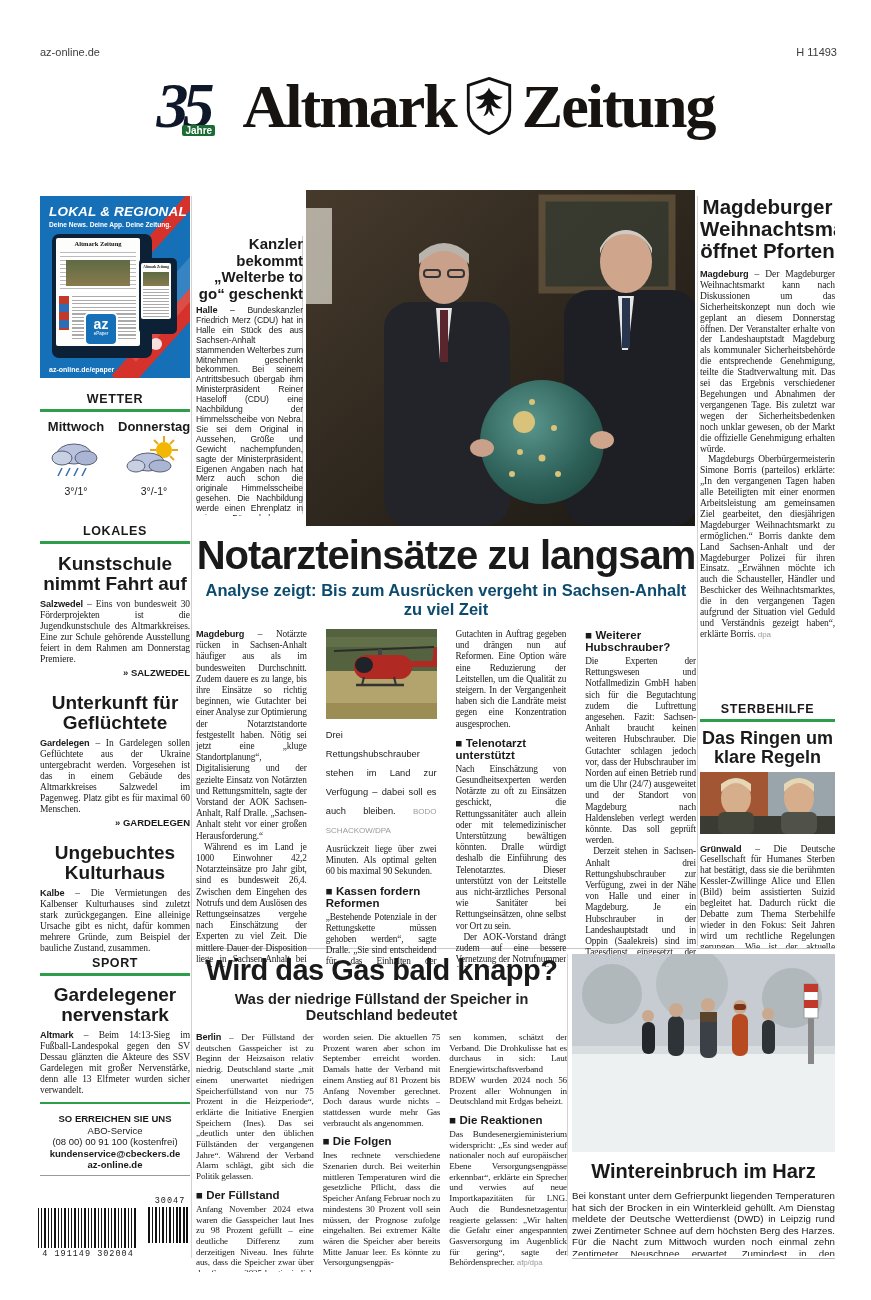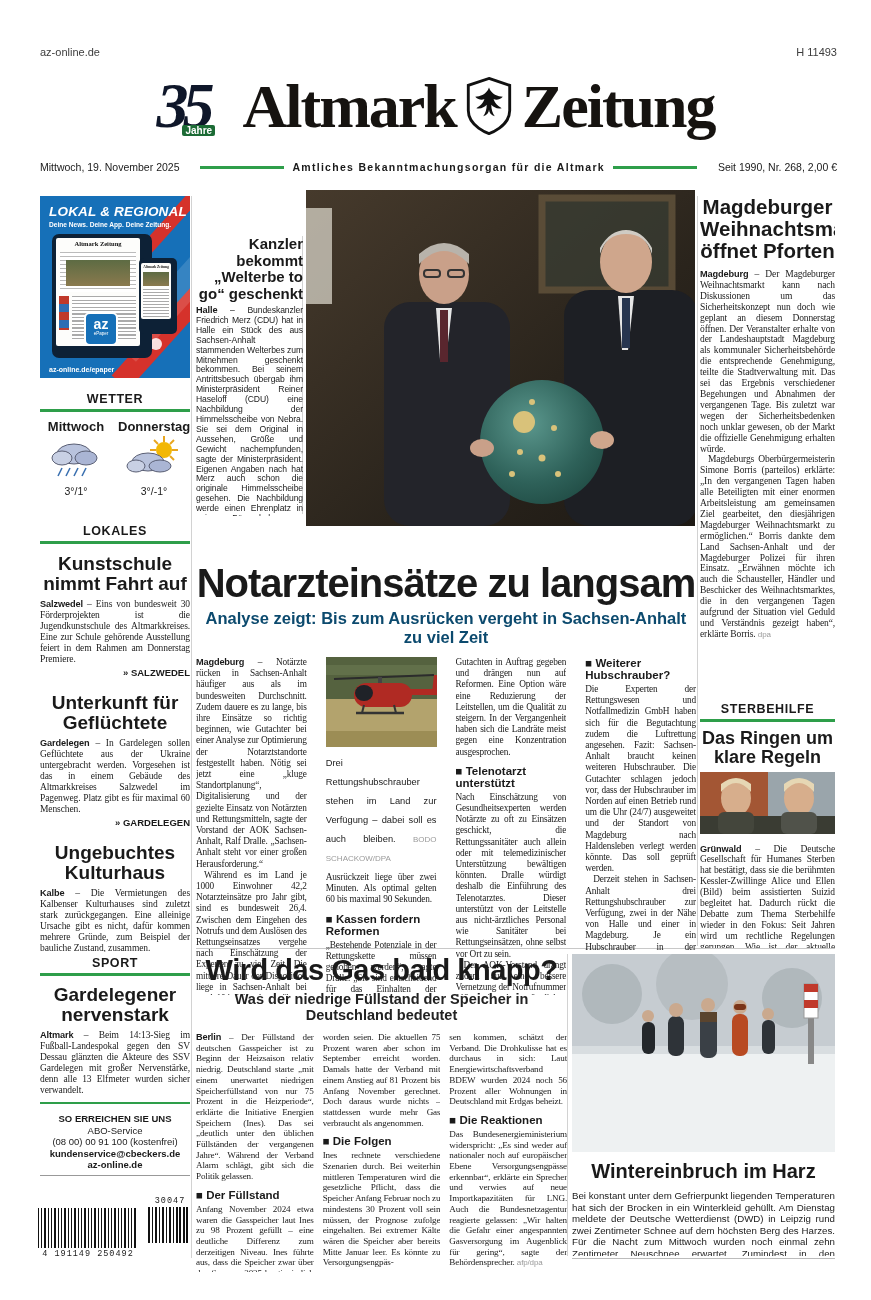--- a/index.html
+++ b/index.html
@@ -99,29 +99,20 @@
       <span class="j">Jahre</span>
     </div>
     <span class="mast-word">Altmark</span>
     <svg width="46" height="60" viewBox="0 0 40 52">
       <path d="M20 2 L38 8 V30 C38 44 20 50 20 50 C20 50 2 44 2 30 V8 Z" fill="#fff" stroke="#111" stroke-width="2.5"></path>
       <path d="M20 10c-2 6-8 8-12 8 3 3 6 3 8 2-1 4-4 6-7 8 4 1 7-1 9-3 0 4-1 7-3 10 3-1 5-3 5-6 0 3 2 5 5 6-2-3-3-6-3-10 2 2 5 4 9 3-3-2-6-4-7-8 2 1 5 1 8-2-4 0-10-2-12-8z" fill="#111"></path>
     </svg>
     <span class="mast-word">Zeitung</span>
   </div>
 
-  <div class="abs dateline">
-    <span>Mittwoch, 19. November 2025</span>
-    <span class="organ">
-      <span class="grule"></span>
-      <span>Amtliches Bekanntmachungsorgan für die Altmark</span>
-      <span class="grule"></span>
-    </span>
-    <span>Seit 1990, Nr. 268, 2,00 €</span>
-  </div>
 
   <div class="abs vr" style="left:191px;top:196px;height:1062px;"></div>
   <div class="abs vr" style="left:302px;top:236px;height:278px;"></div>
   <div class="abs vr" style="left:697px;top:196px;height:750px;"></div>
   <div class="abs vr" style="left:567px;top:954px;height:302px;"></div>
   <div class="abs hr" style="left:196px;top:948px;width:639px;"></div>
   <div class="abs hr" style="left:572px;top:1258px;width:263px;background:#bbb;"></div>
 
   <div class="abs ad">
     <div class="stripe" style="width:130px;height:13px;right:-40px;top:26px;transform:rotate(-48deg);"></div>
@@ -226,21 +217,21 @@
   <div class="abs contact">
     <div class="b">SO ERREICHEN SIE UNS</div>
     <div>ABO-Service</div>
     <div>(08 00) 00 91 100 (kostenfrei)</div>
     <div class="b">kundenservice@cbeckers.de</div>
     <div class="b">az-online.de</div>
   </div>
 
   <div class="abs" style="left:36px;top:1194px;width:160px;height:68px;">
     <div class="bars" style="position:absolute;left:2px;top:14px;width:98px;height:40px;"></div>
-    <div class="bnum" style="position:absolute;left:0;top:55px;width:104px;text-align:center;">4 191149 250492</div>
+    <div class="bnum" style="position:absolute;left:0;top:55px;width:104px;text-align:center;">4 191149 302004</div>
     <div class="bnum" style="position:absolute;left:112px;top:2px;width:44px;text-align:center;">30047</div>
     <div class="bars2" style="position:absolute;left:112px;top:13px;width:42px;height:36px;"></div>
   </div>
 
   <div class="abs kanz" style="left:196px;top:236px;width:107px;height:280px;overflow:hidden;">
     <h2>Kanzler bekommt „Welterbe to go“ geschenkt</h2>
     <p><b class="lead">Halle</b> <span>– Bundeskanzler Friedrich Merz (CDU) hat in Halle ein Stück des aus Sachsen-Anhalt stammenden Welterbes zum Mitnehmen geschenkt bekommen. Bei seinem Antrittsbesuch übergab ihm Ministerpräsident Reiner Haseloff (CDU) eine Nachbildung der Himmelsscheibe von Nebra. Sie sei dem Original in Aussehen, Größe und Gewicht nachempfunden, sagte der Ministerpräsident. Eigenen Angaben nach hat Merz auch schon die originale Himmelsscheibe gesehen. Die Nachbildung werde einen Ehrenplatz in seinem Büro bekommen, sagte er. Mehr zum Antrittsbesuch auf:</span> </p>
 
   </div>
 
@@ -306,21 +297,21 @@
       <path d="M21 20 Q36 2 51 20 L51 12 Q36 0 21 12 Z" fill="#e6d7b4"></path>
       <rect x="18" y="40" width="36" height="22" rx="6" fill="#44463c"></rect>
       <ellipse cx="99" cy="26" rx="15" ry="18" fill="#d7ae8c"></ellipse>
       <path d="M84 20 Q99 2 114 20 L114 12 Q99 0 84 12 Z" fill="#e6d7b4"></path>
       <rect x="81" y="40" width="36" height="22" rx="6" fill="#50524a"></rect>
     </svg>
     <p class="colp" style="margin-top:6px;"><b class="lead">Grünwald</b> <span>– Die Deutsche Gesellschaft für Humanes Sterben hat bestätigt, dass sie die berühmten Kessler-Zwillinge Alice und Ellen (Bild) beim assistierten Suizid begleitet hat. Dadurch rückt die Debatte zum Thema Sterbehilfe wieder in den Fokus: Seit Jahren wird um rechtliche Regelungen gerungen. Wie ist der aktuelle Stand?</span></p>
     
   </div>
 
-  <div class="abs" style="left:196px;top:562px;width:500px;">
+  <div class="abs" style="left:196px;top:534px;width:500px;">
     <h1 class="na-h1">Notarzteinsätze zu langsam</h1>
     <div class="na-sub">Analyse zeigt: Bis zum Ausrücken vergeht in Sachsen-Anhalt zu viel Zeit</div>
     <div class="ncols">
       <div class="ncol">
         <p><b class="lead">Magdeburg</b> <span>– Notärzte rücken in Sachsen-Anhalt häufiger aus als im bundesweiten Durchschnitt. Zudem dauere es zu lange, bis ihre Einsätze so richtig beginnen, wie Gutachter bei einer Analyse zur Optimierung der Notarztstandorte festgestellt haben. Nötig sei jetzt eine „kluge Standortplanung“, Digitalisierung und der gezielte Einsatz von Notärzten und Rettungsmitteln, sagte der Vorstand der AOK Sachsen-Anhalt, Ralf Dralle. „Sachsen-Anhalt steht vor einer großen Herausforderung.“</span></p>
         <p class="indent">Während es im Land je 1000 Einwohner 42,2 Notarzteinsätze pro Jahr gibt, sind es bundesweit 26,4. Zwischen dem Eingehen des Notrufs und dem Auslösen des Rettungseinsatzes vergehe nach Einschätzung der Experten zu viel Zeit. Die mittlere Dauer der Disposition liege in Sachsen-Anhalt bei rund 104 Sekunden, während es sonst 60 Sekunden im deutschsprachigen Raum seien. Die mittlere</p>
       </div>
       <div class="ncol">
         <svg width="118" height="90" viewBox="0 0 118 90">
           <rect width="118" height="42" fill="#55623f"></rect>

